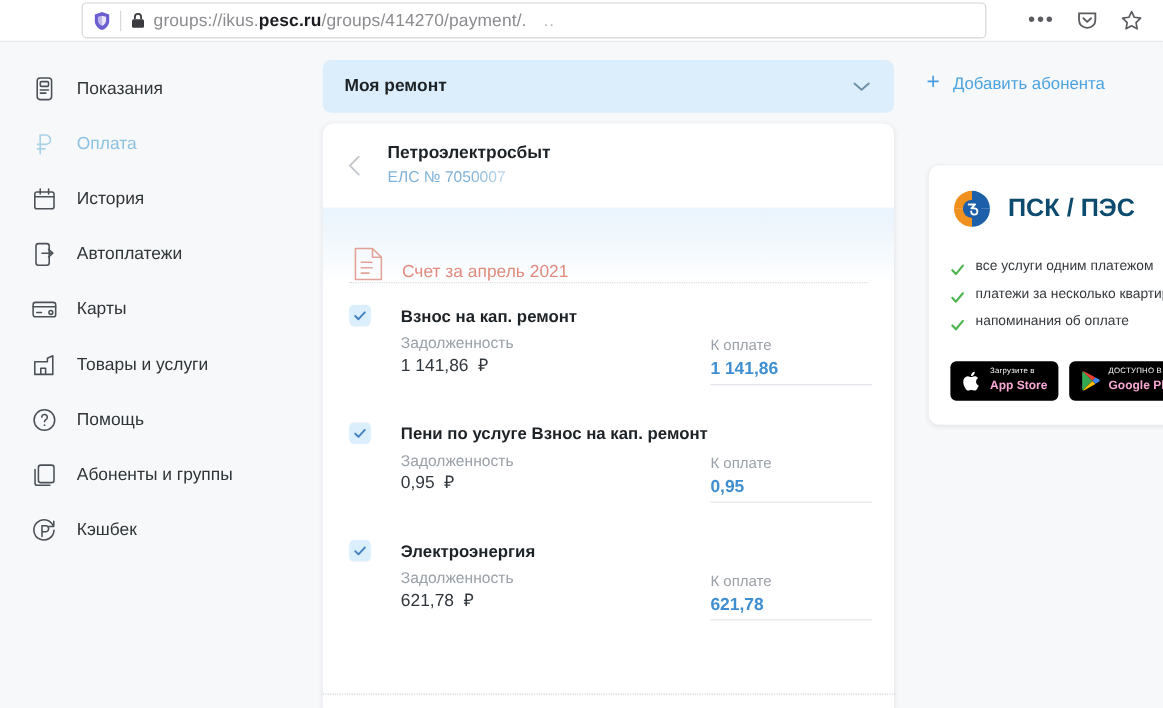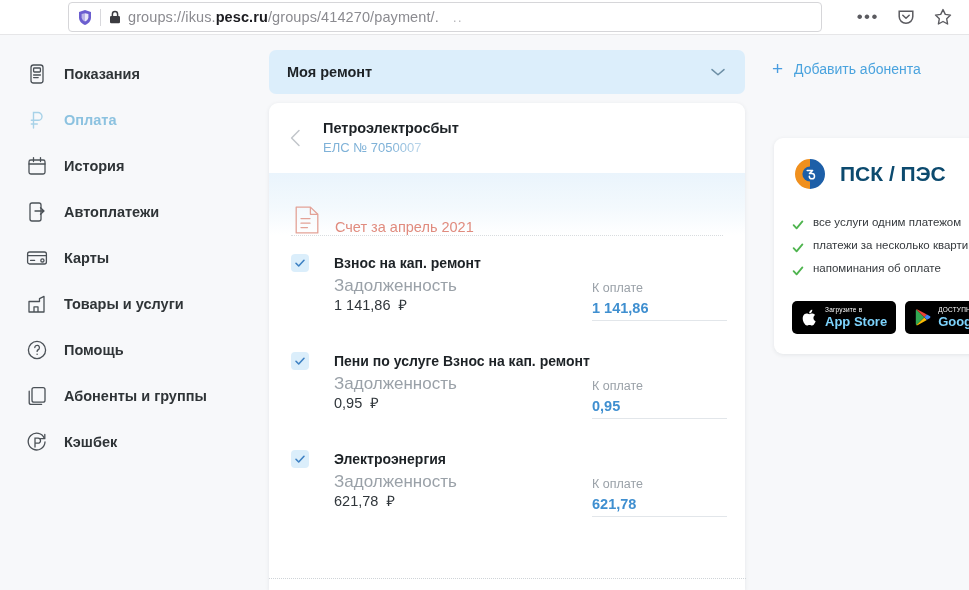--- a/index.html
+++ b/index.html
@@ -51,21 +51,20 @@
     width: 969px; height: 555px;
     background: #f7f8fa;
   }
 
   
   .sidebar {
     position: absolute; top: 0; left: 0;
     width: 258px; height: 555px;
     background: #f7f8fa;
     padding-top: 16px;
-    font-weight: bold;
   }
   .nav-item {
     display: flex; align-items: center;
     height: 46px; padding-left: 25px;
     cursor: pointer;
   }
   .nav-icon { width: 24px; height: 24px; flex: none; margin-right: 15px; color: #4b5157; }
   .nav-label { font-size: 14.5px; color: #2f3437; white-space: nowrap; }
   .nav-item.active .nav-icon { color: #a8d2e8; }
   .nav-item.active .nav-label { color: #8cc2e0; }
@@ -125,21 +124,21 @@
   .svc-check {
     position: absolute; left: 22px; top: 18px;
     width: 18px; height: 18px; border-radius: 4px;
     background: #dbeefb; display: flex;
     align-items: center; justify-content: center;
     cursor: pointer;
   }
   .svc-check svg { width: 12px; height: 12px; color: #3f82c4; }
   .svc-body { margin-left: 43px; }
   .svc-name { font-size: 14px; font-weight: 700; color: #1d2226; line-height: 19px; }
-  .svc-debt-label { font-size: 17px; color: #9aa1a8; margin-top: 5px; line-height: 16px; }
+  .svc-debt-label { font-size: 13px; color: #9aa1a8; margin-top: 5px; line-height: 16px; }
   .svc-debt-value { font-size: 14.5px; color: #30363b; margin-top: 1px; line-height: 20px; }
   .svc-pay {
     position: absolute; right: 18px; top: 44px;
     width: 135px;
   }
   .svc-pay-label { font-size: 12.5px; color: #9aa1a8; line-height: 16px; }
   .svc-pay-input {
     font-size: 14.5px; font-weight: 700; color: #3f8fd0;
     line-height: 24px; border-bottom: 1px solid #e2e6ea;
     cursor: text;
@@ -169,21 +168,21 @@
   .feature { display: flex; align-items: flex-start; height: 23px; }
   .check-green { width: 12px; height: 12px; flex: none; color: #4eb44e; margin-right: 9px; margin-top: 3px; }
   .feature-text { font-size: 11.5px; color: #35393d; white-space: nowrap; }
   .badges { display: flex; gap: 9px; margin-top: 16px; }
   .badge {
     height: 33px; background: #000000; border-radius: 5px;
     display: flex; align-items: center; padding: 0 9px; flex: none;
   }
   .badge-glyph { width: 17px; height: 19px; flex: none; margin-right: 7px; color: #fff; }
   .badge-sup { font-size: 6.5px; color: #ffffff; line-height: 8px; white-space: nowrap; letter-spacing: .2px; }
-  .badge-main { font-size: 13px; color: #7dd3fc; line-height: 15px; font-weight: 700; white-space: nowrap; }
+  .badge-main { font-size: 10px; color: #f9a8d4; line-height: 15px; font-weight: 700; white-space: nowrap; }
 
   
   .bottom-sep {
     position: absolute; left: 269px; top: 543px;
     width: 477px; height: 1px;
     border-top: 1px dotted #cfd4d8;
   }
 </style>
 </head>
 <body>

